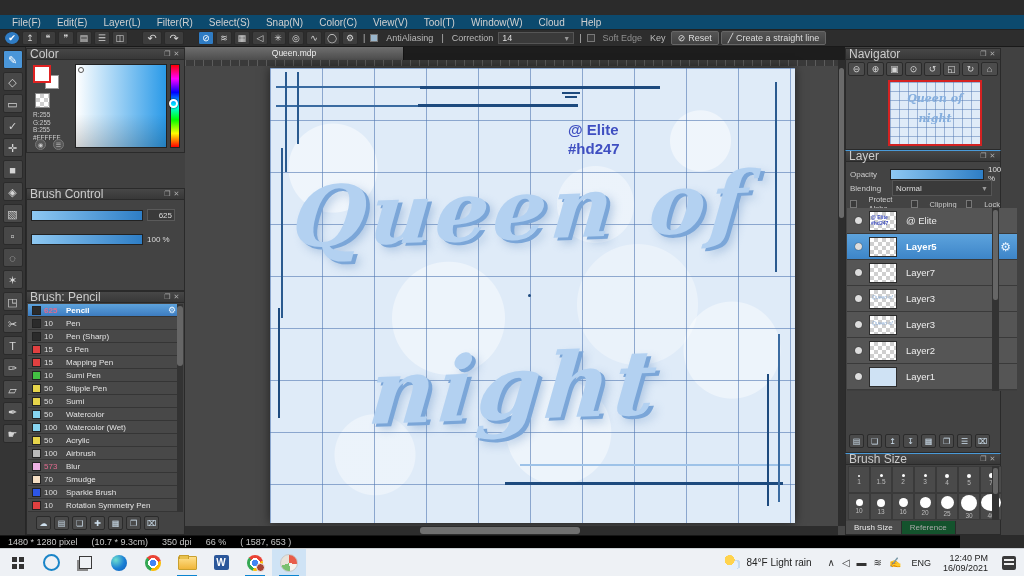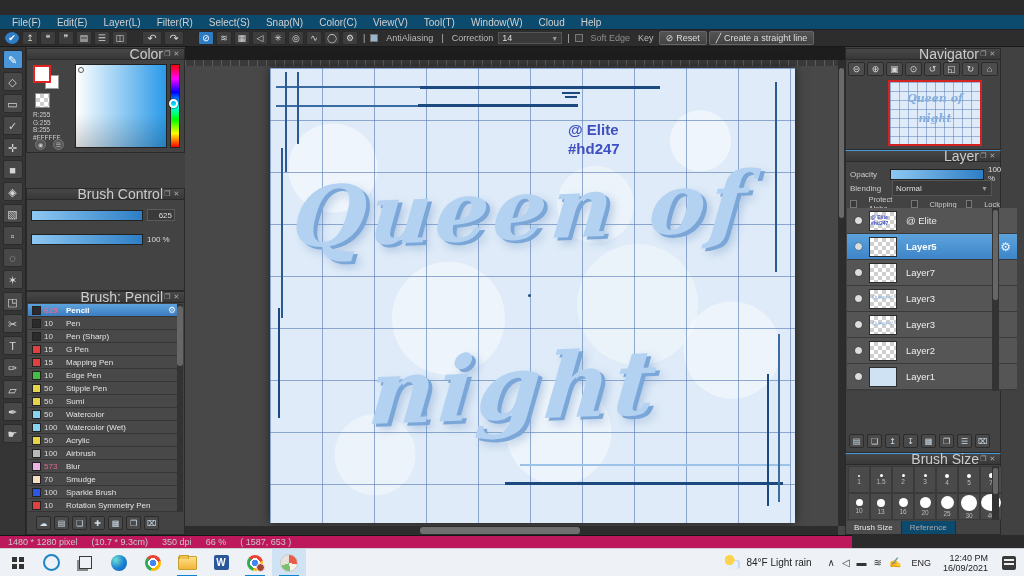--- a/index.html
+++ b/index.html
@@ -25,41 +25,41 @@
   .tbi{width:16px;height:14px;background:#3d3d3d;border:1px solid #2a2a2a;border-radius:2px;
     color:#d8d8d8;font-size:9px;line-height:13px;text-align:center}
   .tbi-round{background:#2f7cc4;border-radius:50%;color:#fff}
   .tbi.sel{background:#2f7cc4;color:#fff}
   .tbi.big{width:20px;font-size:11px}
   .tbsep{width:10px}
   .tblabel{font-size:9px;color:#bbb;margin:0 3px;white-space:nowrap}
   .tbdim{color:#8f8f8f}
   .cb{display:inline-block;width:8px;height:8px;background:#3a3a3a;border:1px solid #777;margin-right:3px;vertical-align:-1px}
   .cb.on{background:#9ab6cc}
-  #correction-select{width:64px;height:12px;background:#3a3a3a;border:1px solid #555;color:#ddd;
+  #correction-select{width:76px;height:12px;background:#3a3a3a;border:1px solid #555;color:#ddd;
     font-size:9px;display:flex;align-items:center;padding:0 3px}
   #correction-select .caret{margin-left:auto;color:#999;font-size:7px}
   .tbbtn{height:14px;background:linear-gradient(#545454,#424242);border:1px solid #666;border-radius:2px;
     color:#ddd;font-size:9px;display:flex;align-items:center;padding:0 6px;gap:3px;white-space:nowrap}
 
   
   #workspace{position:absolute;left:0;top:47px;width:1024px;height:488px;background:#4a4a4a}
 
   
   #toolcol{position:absolute;left:0;top:0;width:26px;height:488px;background:#353535;border-right:1px solid #262626}
   .tool{width:20px;height:19px;margin:3px auto 0;background:#484848;border:1px solid #2b2b2b;border-radius:2px;
     color:#d5d5d5;font-size:11px;line-height:18px;text-align:center}
   .tool.sel{background:#4a96d9;color:#fff}
 
   
   #leftpanels{position:absolute;left:26px;top:0;width:159px;height:488px;background:#414141}
   .panel{position:absolute;left:0;width:159px;background:#434343;border:1px solid #2a2a2a}
   .phead{height:11px;background:linear-gradient(#474747,#383838);border-bottom:1px solid #2a2a2a;
     display:flex;align-items:center;padding:0 3px}
-  .ptitle{flex:1;text-align:right;font-size:14px;color:#ccc}
+  .ptitle{flex:1;text-align:left;font-size:12px;color:#ccc}
   .pbtn{font-size:7px;color:#aaa;width:9px;text-align:center}
   #p-color{top:1px;height:105px}
   #p-preview{top:106px;height:35px}
   #p-control{top:141px;height:103px}
   #p-brushes{top:244px;height:244px}
 
   
   .fgswatch{position:absolute;left:6px;top:16px;width:18px;height:18px;background:#fff;border:2px solid #e02222;z-index:2}
   .bgswatch{position:absolute;left:18px;top:26px;width:14px;height:14px;background:#fff;border:1px solid #999}
   .checker{background:
@@ -179,27 +179,27 @@
   .llthumb{position:absolute;left:1px;top:2px;width:5px;height:90px;background:#666;border-radius:2px}
   #layer-footer{position:absolute;left:3px;bottom:4px;display:flex;gap:3px}
 
   
   #brush-size-grid{position:absolute;left:2px;top:12px;width:160px;height:54px;display:flex;flex-wrap:wrap}
   .bscell{width:22px;height:27px;background:#4a4a4a;border:1px solid #3a3a3a;display:flex;flex-direction:column;
     align-items:center;justify-content:center;gap:1px}
   .bsdot{background:#fff;border-radius:50%}
   .bslab{font-size:6.5px;color:#bbb}
   #brush-size-tabs{position:absolute;left:0;bottom:0;height:13px;display:flex}
-  .bstab{font-size:8px;color:#aaa;padding:0 8px;line-height:13px;background:#0c4a6e;border-right:1px solid #2a2a2a}
+  .bstab{font-size:8px;color:#aaa;padding:0 8px;line-height:13px;background:#14532d;border-right:1px solid #2a2a2a}
   .bstab.on{background:#4c4c4c;color:#e8e8e8}
   .bsscroll{position:absolute;right:1px;top:12px;width:7px;height:54px;background:#333}
   .bsthumb{position:absolute;left:1px;top:2px;width:5px;height:26px;background:#666;border-radius:2px}
 
   
-  #statusbar{position:absolute;left:0;top:535px;width:852px;height:13px;background:#be185d;
+  #statusbar{position:absolute;left:0;top:535px;width:960px;height:13px;background:#000000;
     border-top:1px solid #161616;display:flex;align-items:center;gap:14px;padding-left:8px;
     font-size:9px;color:#c8c8c8;white-space:nowrap}
 
   
   #taskbar{position:absolute;left:0;top:548px;width:1024px;height:28px;background:#eef1f5;
     border-top:1px solid #cdd1d6;display:flex;align-items:center;color:#333}
   #taskbar-apps{display:flex;align-items:center;height:28px}
   .tb-app{width:34px;height:28px;display:flex;align-items:center;justify-content:center;position:relative}
   .tb-app.hl{background:#cfe3f5}
   .ul{position:absolute;bottom:0;left:7px;right:7px;height:2px;background:#0a84d0}
@@ -418,21 +418,21 @@
             <span class="bnm">G Pen</span>
           </div>
           <div class="brow">
             <span class="bsw" style="background: rgb(224, 64, 64);"></span>
             <span class="bsz">15</span>
             <span class="bnm">Mapping Pen</span>
           </div>
           <div class="brow">
             <span class="bsw" style="background: rgb(67, 192, 67);"></span>
             <span class="bsz">10</span>
-            <span class="bnm">Edge Pen</span>
+            <span class="bnm">Sumi Pen</span>
           </div>
           <div class="brow">
             <span class="bsw" style="background: rgb(230, 212, 74);"></span>
             <span class="bsz">50</span>
             <span class="bnm">Stipple Pen</span>
           </div>
           <div class="brow">
             <span class="bsw" style="background: rgb(230, 212, 74);"></span>
             <span class="bsz">50</span>
             <span class="bnm">Sumi</span>
@@ -488,20 +488,21 @@
           <span class="fico">✚</span>
           <span class="fico">▦</span>
           <span class="fico">❐</span>
           <span class="fico">⌧</span>
         </div>
     </div>
   </div>
 
   <div id="canvasarea">
     <div id="tabstrip">
+        <div class="dtab active">Queen.mdp</div>
       </div>
     <div id="ruler"></div>
 
     <div id="canvas">
 
       <div class="dl" style="left:6px;top:18px;width:256px;height:2px;background:#3a6ba1"></div>
       <div class="dl" style="left:150px;top:18px;width:240px;height:3px;background:#1d4a7e"></div>
       <div class="dl" style="left:6px;top:37px;width:200px;height:2px;background:#3a6ba1"></div>
       <div class="dl" style="left:148px;top:36px;width:160px;height:3px;background:#1d4a7e"></div>
       <div class="dl" style="left:15px;top:4px;width:2px;height:100px;background:#2a5a8f"></div>

